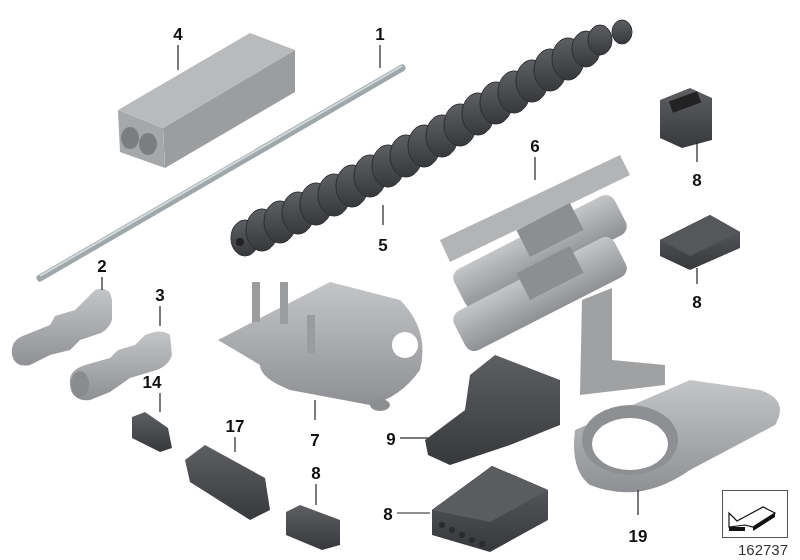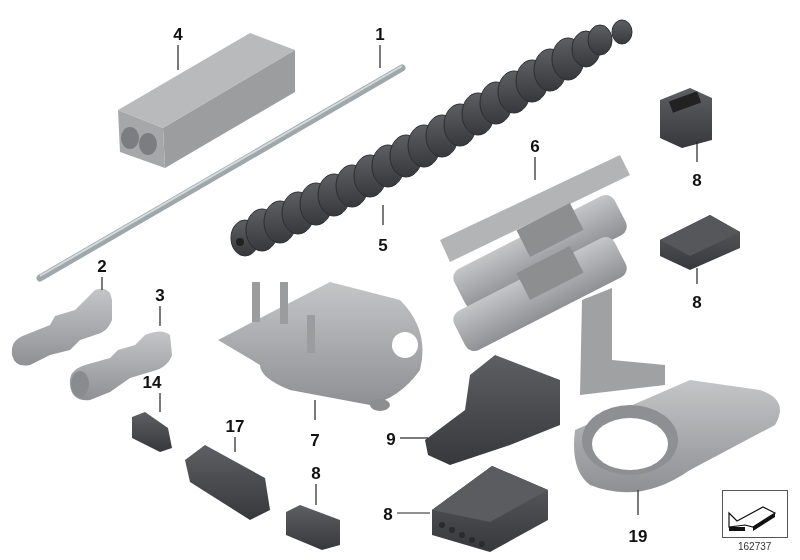--- a/index.html
+++ b/index.html
@@ -1,19 +1,19 @@
 <!DOCTYPE html>
 <html><head>
 <meta charset="utf-8">
 <style>
   html,body{margin:0;padding:0;background:#fff;}
   body{width:800px;height:560px;position:relative;overflow:hidden;font-family:"Liberation Sans",sans-serif;}
   svg.parts{position:absolute;left:0;top:0;}
   .callout{position:absolute;font-weight:bold;font-size:17px;color:#111;line-height:1;transform:translateX(-50%);}
-  .code{position:absolute;left:738px;top:541px;font-size:10px;color:#333;}
+  .code{position:absolute;left:738px;top:541px;font-size:15px;color:#333;}
   .orient-box{position:absolute;left:722px;top:490px;width:66px;height:48px;border:1px solid #555;box-sizing:border-box;background:#fff;}
 </style>
 </head>
 <body>
 
 <svg class="parts" width="800" height="560" viewBox="0 0 800 560">
   <defs>
     <linearGradient id="gl" x1="0" y1="0" x2="0" y2="1">
       <stop offset="0" stop-color="#c4c5c7"></stop>
         <stop offset="1" stop-color="#8f9093"></stop>

